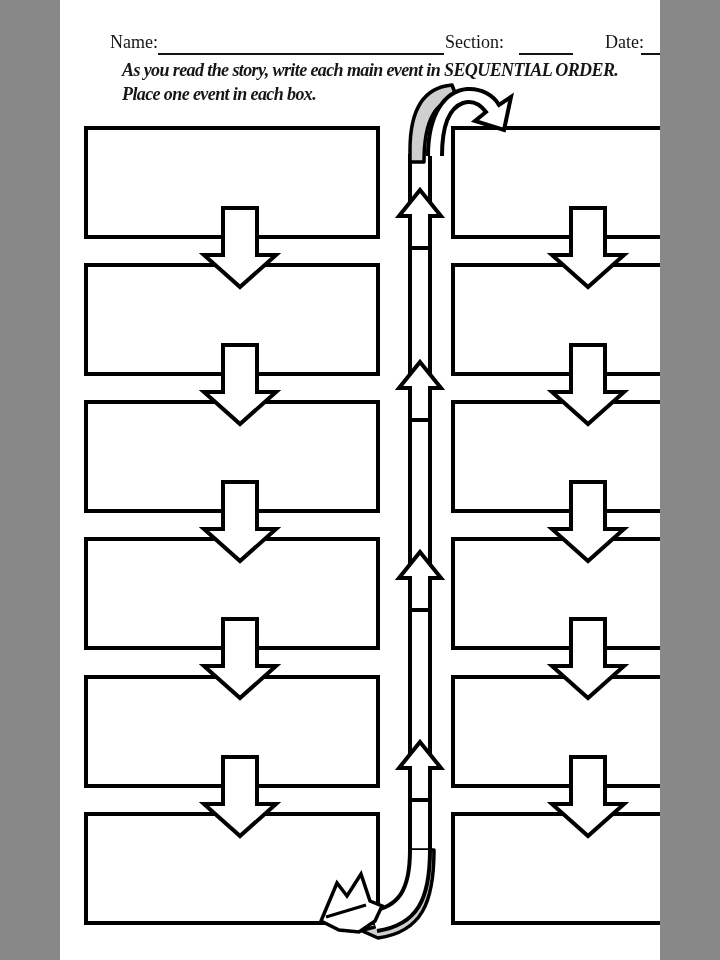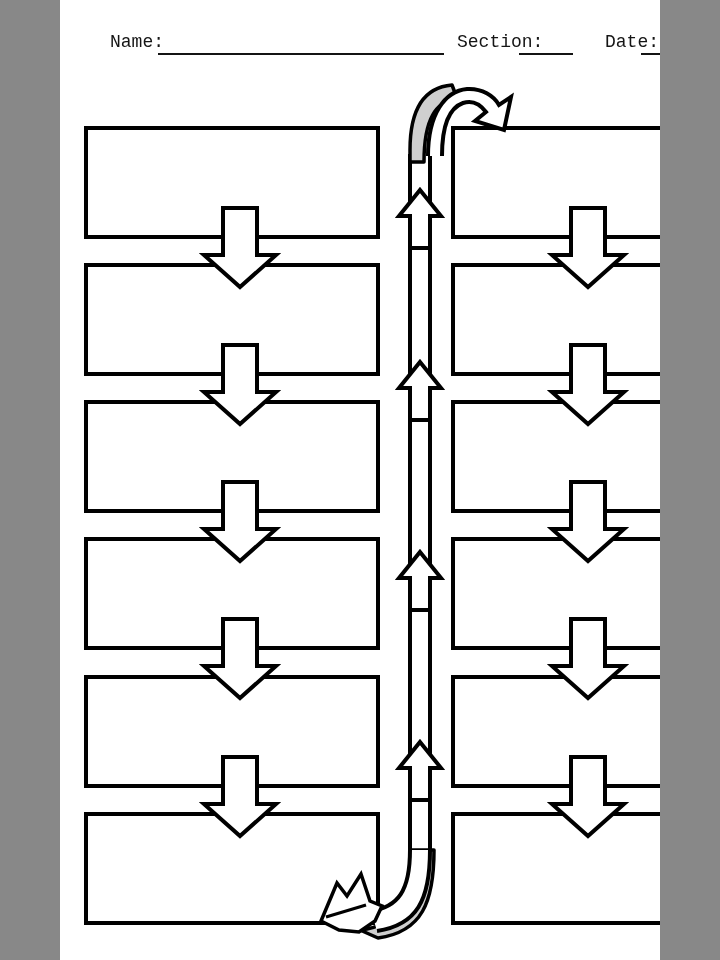--- a/index.html
+++ b/index.html
@@ -1,18 +1,18 @@
 <!DOCTYPE html>
 <html><head>
 <meta charset="utf-8">
 <style>
   html,body{margin:0;padding:0;background:#888;}
   .page{
     position:relative;width:600px;height:960px;background:#ffffff;
-    font-family:Liberation Mono, monospace;color:#111;overflow:hidden;
+    font-family:Liberation Serif, serif;color:#111;overflow:hidden;
     margin:0 auto;
   }
   .hdr-label{position:absolute;font-size:18px;color:#151515;white-space:nowrap;}
   .hdr-line{position:absolute;height:0;border-bottom:2px solid #141414;}
   .instructions{
     position:absolute;left:62px;top:58px;width:560px;
     font-style:italic;font-weight:600;font-size:18px;letter-spacing:-0.6px;
     line-height:24px;color:#161616;
   }
   .instructions span{display:block;white-space:nowrap;}
@@ -24,25 +24,29 @@
   .col-right{left:391px;width:299px;}
   svg.overlay{position:absolute;left:0;top:0;width:720px;height:960px;}
 </style>
 </head>
 <body>
 
 <div class="page">
 
   <span class="hdr-label" style="left:50px;top:32px;">Name:</span>
   <div class="hdr-line" style="left:98px;top:53px;width:286px;"></div>
-  <span class="hdr-label" style="left:385px;top:32px;margin-left:12px;">Section:</span>
+  <span class="hdr-label" style="left:385px;top:32px;">Section:</span>
   <div class="hdr-line" style="left:459px;top:53px;width:54px;"></div>
   <span class="hdr-label" style="left:545px;top:32px;">Date:</span>
   <div class="hdr-line" style="left:581px;top:53px;width:76px;"></div>
 
+  <div class="instructions">
+    <span>As you read the story, write each main event in SEQUENTIAL ORDER.</span>
+    <span>Place one event in each box.</span>
+  </div>
 
   <div class="event-box col-left" style="top:126px;"></div>
   <div class="event-box col-left" style="top:263px;"></div>
   <div class="event-box col-left" style="top:400px;"></div>
   <div class="event-box col-left" style="top:537px;"></div>
   <div class="event-box col-left" style="top:675px;"></div>
   <div class="event-box col-left" style="top:812px;"></div>
 
   <div class="event-box col-right" style="top:126px;"></div>
   <div class="event-box col-right" style="top:263px;"></div>

